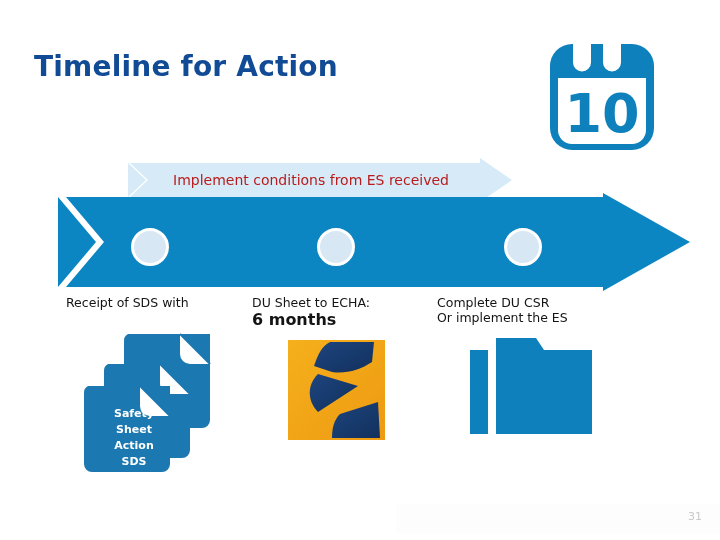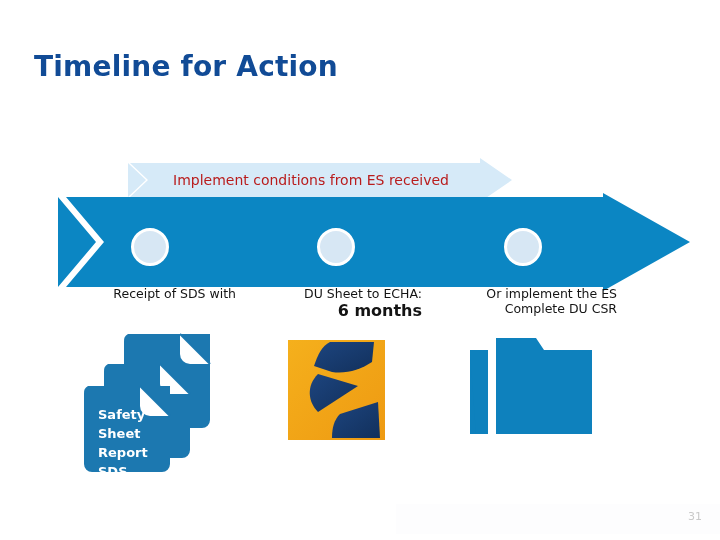--- a/index.html
+++ b/index.html
@@ -86,25 +86,25 @@
     box-sizing: border-box;
     top: 228px;
   }
   #dot-1 { left: 131px; }
   #dot-2 { left: 317px; }
   #dot-3 { left: 504px; }
 
   
   .milestone-caption {
     position: absolute;
-    text-align: right;
+    text-align: left;
     font-size: 12.5px;
     color: #141414;
     line-height: 1.18;
-    top: 287px;
+    top: 296px;
   }
   .milestone-caption .emph {
     font-weight: bold;
     font-size: 16px;
   }
   #caption-1 { left: 66px;  width: 170px; }
   #caption-2 { left: 252px; width: 170px; }
   #caption-3 { left: 437px; width: 180px; }
 
   
@@ -114,23 +114,24 @@
     top: 332px;
     width: 130px;
     height: 148px;
   }
   #sds-text {
     position: absolute;
     left: 98px;
     top: 406px;
     width: 72px;
     color: #ffffff;
-    font-size: 13px;
+    font-size: 11px;
     font-weight: bold;
     line-height: 1.45;
+    text-align: center;
   }
 
   
   #echa-logo {
     position: absolute;
     left: 288px;
     top: 340px;
     width: 97px;
     height: 100px;
   }
@@ -162,20 +163,38 @@
     margin-left: 46px;
   }
 </style>
 </head>
 <body>
 
 <div id="slide">
 
   <div id="slide-title">Timeline for Action</div>
 
+  <div id="calendar-icon">
+    <svg viewBox="0 0 124 132" width="124" height="132" xmlns="http://www.w3.org/2000/svg">
+
+      <rect x="29" y="4" width="14" height="44" rx="7" fill="#0E81BD"></rect>
+      <rect x="59" y="4" width="14" height="44" rx="7" fill="#0E81BD"></rect>
+
+      <rect x="4" y="22" width="104" height="106" rx="22" fill="#0E81BD"></rect>
+
+      <rect x="30" y="6" width="12" height="40" rx="6" fill="#ffffff"></rect>
+      <rect x="60" y="6" width="12" height="40" rx="6" fill="#ffffff"></rect>
+      <rect x="29.5" y="5" width="13" height="42" rx="6.5" fill="none" stroke="#ffffff" stroke-width="5"></rect>
+      <rect x="59.5" y="5" width="13" height="42" rx="6.5" fill="none" stroke="#ffffff" stroke-width="5"></rect>
+
+      <path d="M12 56 H100 V108 a14 14 0 0 1 -14 14 H26 a14 14 0 0 1 -14 -14 Z" fill="#ffffff"></path>
+
+      <text x="56" y="110" text-anchor="middle" font-family="DejaVu Sans, Liberation Sans, sans-serif" font-size="54" font-weight="bold" fill="#0E81BD">10</text>
+    </svg>
+  </div>
 
   <div id="banner-arrow">
     <svg viewBox="0 0 384 44" width="384" height="44" xmlns="http://www.w3.org/2000/svg">
       <path d="M0 5 L18 22 L0 39 L0 5 Z M2 5 L352 5 L352 0 L384 22 L352 44 L352 39 L2 39 L20 22 Z" fill="#D6EAF8"></path>
     </svg>
   </div>
   <div id="banner-label">Implement conditions from ES received</div>
 
   <div id="main-arrow">
     <svg viewBox="0 0 632 98" width="632" height="98" xmlns="http://www.w3.org/2000/svg">
@@ -191,22 +210,22 @@
   <div class="milestone-caption" id="caption-1">
     <div>Receipt of SDS with</div>
   </div>
 
   <div class="milestone-caption" id="caption-2">
     <div>DU Sheet to ECHA:</div>
     <div class="emph">6 months</div>
   </div>
 
   <div class="milestone-caption" id="caption-3">
+    <div>Complete DU CSR</div>
     <div>Or implement the ES</div>
-    <div>Complete DU CSR</div>
   </div>
 
   <div id="sds-stack">
     <svg viewBox="0 0 130 148" width="130" height="148" xmlns="http://www.w3.org/2000/svg">
 
       <g transform="translate(42,2)">
         <path d="M4 0 H58 L86 0 L86 86 a8 8 0 0 1 -8 8 H8 a8 8 0 0 1 -8 -8 V8 a8 8 0 0 1 4 -8 Z" fill="#1C78B0"></path>
         <path d="M56 0 L86 30 L66 30 a10 10 0 0 1 -10 -10 Z" fill="#ffffff"></path>
         <path d="M56 0 L86 30" stroke="#1C78B0" stroke-width="2" fill="none"></path>
       </g>
@@ -220,21 +239,21 @@
       <g transform="translate(2,54)">
         <path d="M4 0 H58 L86 0 L86 78 a8 8 0 0 1 -8 8 H8 a8 8 0 0 1 -8 -8 V8 a8 8 0 0 1 4 -8 Z" fill="#1C78B0"></path>
         <path d="M56 0 L86 30 L66 30 a10 10 0 0 1 -10 -10 Z" fill="#ffffff"></path>
         <path d="M56 0 L86 30" stroke="#1C78B0" stroke-width="2" fill="none"></path>
       </g>
     </svg>
   </div>
   <div id="sds-text">
     <div>Safety</div>
     <div>Sheet</div>
-    <div>Report</div>
+    <div>Action</div>
     <div>SDS</div>
   </div>
 
   <div id="echa-logo">
     <svg viewBox="0 0 97 100" width="97" height="100" xmlns="http://www.w3.org/2000/svg">
       <defs>
         <linearGradient id="gOrange" x1="0" y1="0" x2="1" y2="1">
           <stop offset="0%" stop-color="#F5B01C"></stop>
           <stop offset="100%" stop-color="#EE9A12"></stop>
         </linearGradient>

